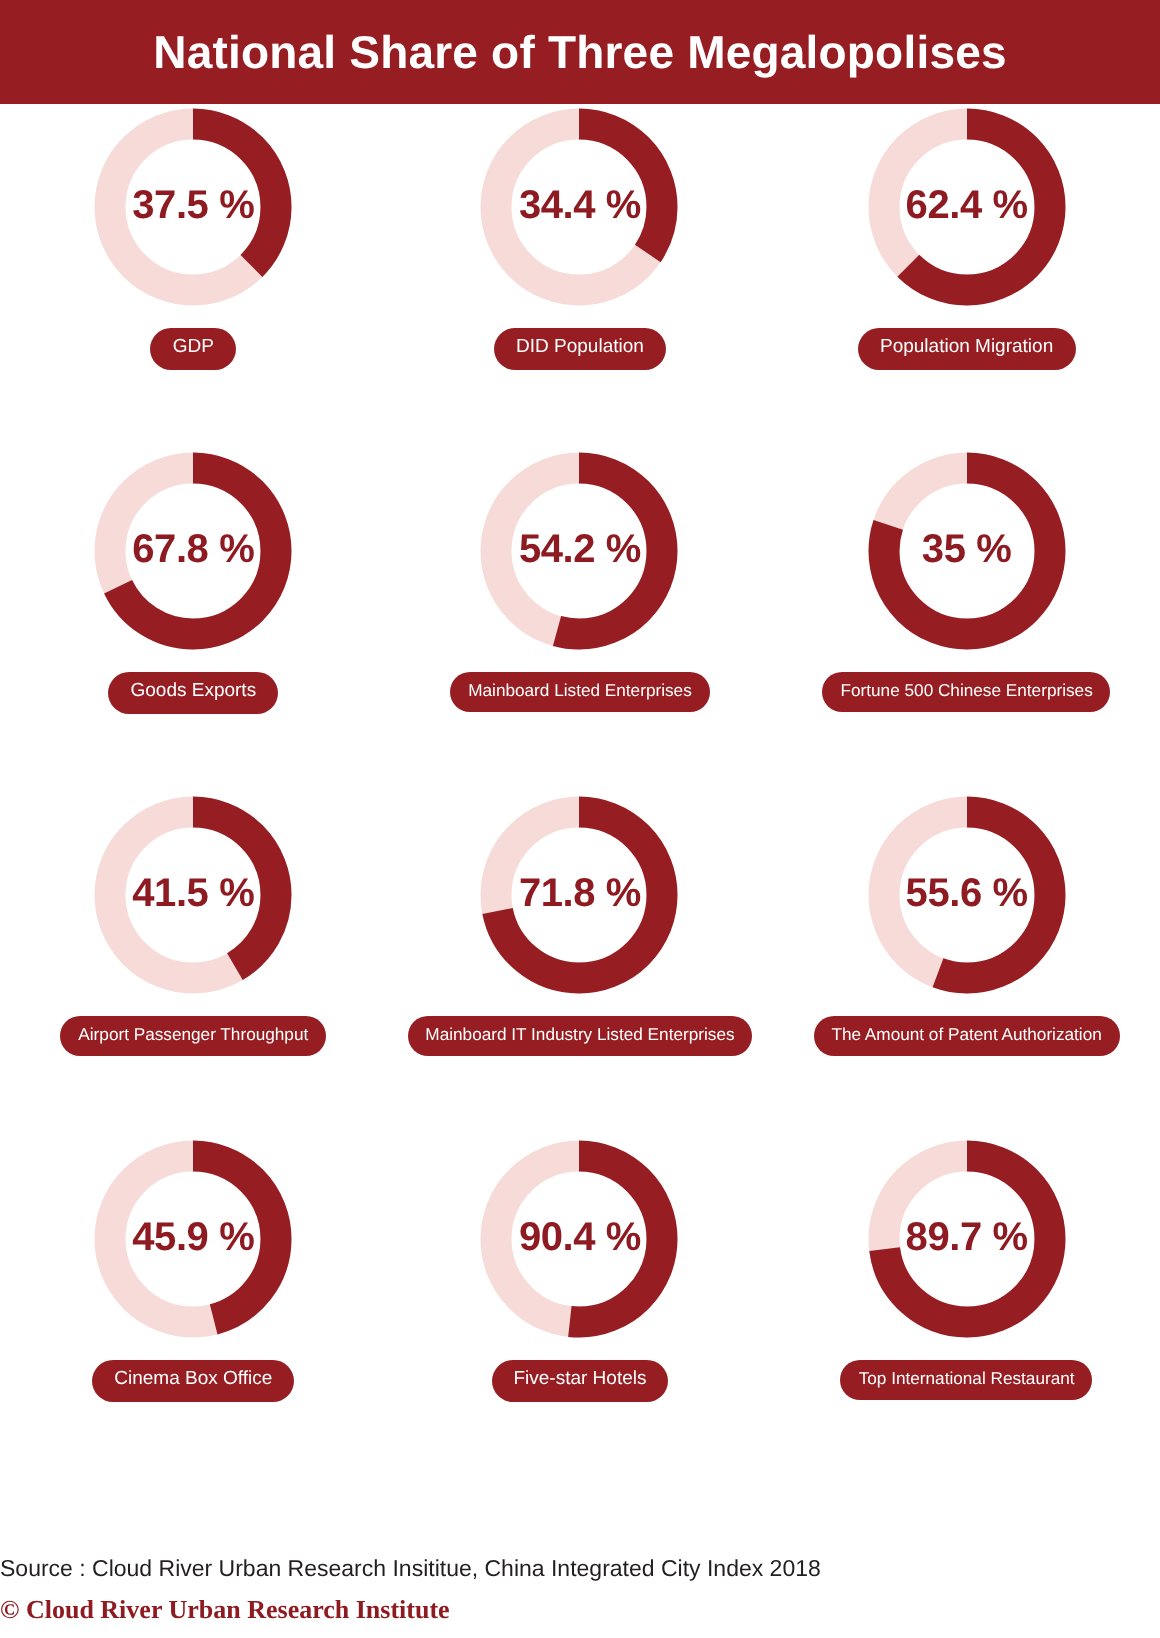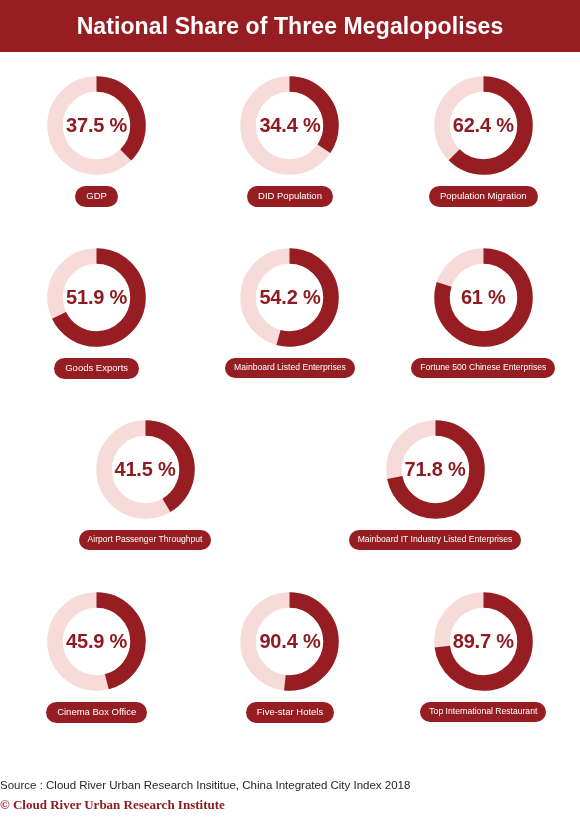--- a/index.html
+++ b/index.html
@@ -31,21 +31,20 @@
     font-weight: bold;
     letter-spacing: 0.1px;
     font-family: "Liberation Sans", sans-serif;
     white-space: nowrap;
   }
 
   
   .grid {
     position: relative;
     width: 580px;
-    padding-top: 22px;
     box-sizing: border-box;
   }
   .row {
     display: flex;
     width: 580px;
     height: 172px;
     align-items: flex-start;
     justify-content: space-around;
     box-sizing: border-box;
   }
@@ -161,41 +160,41 @@
         <div class="pill">Population Migration</div>
       </div>
     </div>
   <div class="row">
       <div class="cell">
         <div class="donut-wrap">
           <svg class="donut-svg" viewBox="0 0 103 103">
             <circle cx="51.5" cy="51.5" r="41.5" fill="none" stroke="#F7DBD9" stroke-width="15.5"></circle>
             <circle cx="51.5" cy="51.5" r="41.5" fill="none" stroke="#961E23" stroke-width="15.5" stroke-dasharray="176.790 83.962" transform="rotate(-90 51.5 51.5)"></circle>
           </svg>
-          <div class="donut-value">51.9 %</div>
+          <div class="donut-value">67.8 %</div>
         </div>
         <div class="pill">Goods Exports</div>
       </div>
       <div class="cell">
         <div class="donut-wrap">
           <svg class="donut-svg" viewBox="0 0 103 103">
             <circle cx="51.5" cy="51.5" r="41.5" fill="none" stroke="#F7DBD9" stroke-width="15.5"></circle>
             <circle cx="51.5" cy="51.5" r="41.5" fill="none" stroke="#961E23" stroke-width="15.5" stroke-dasharray="141.328 119.425" transform="rotate(-90 51.5 51.5)"></circle>
           </svg>
           <div class="donut-value">54.2 %</div>
         </div>
         <div class="pill small">Mainboard Listed Enterprises</div>
       </div>
       <div class="cell">
         <div class="donut-wrap">
           <svg class="donut-svg" viewBox="0 0 103 103">
             <circle cx="51.5" cy="51.5" r="41.5" fill="none" stroke="#F7DBD9" stroke-width="15.5"></circle>
             <circle cx="51.5" cy="51.5" r="41.5" fill="none" stroke="#961E23" stroke-width="15.5" stroke-dasharray="208.602 52.150" transform="rotate(-90 51.5 51.5)"></circle>
           </svg>
-          <div class="donut-value">61 %</div>
+          <div class="donut-value">35 %</div>
         </div>
         <div class="pill small">Fortune 500 Chinese Enterprises</div>
       </div>
     </div>
   <div class="row">
       <div class="cell">
         <div class="donut-wrap">
           <svg class="donut-svg" viewBox="0 0 103 103">
             <circle cx="51.5" cy="51.5" r="41.5" fill="none" stroke="#F7DBD9" stroke-width="15.5"></circle>
             <circle cx="51.5" cy="51.5" r="41.5" fill="none" stroke="#961E23" stroke-width="15.5" stroke-dasharray="108.212 152.540" transform="rotate(-90 51.5 51.5)"></circle>
@@ -206,20 +205,30 @@
       </div>
       <div class="cell">
         <div class="donut-wrap">
           <svg class="donut-svg" viewBox="0 0 103 103">
             <circle cx="51.5" cy="51.5" r="41.5" fill="none" stroke="#F7DBD9" stroke-width="15.5"></circle>
             <circle cx="51.5" cy="51.5" r="41.5" fill="none" stroke="#961E23" stroke-width="15.5" stroke-dasharray="187.220 73.532" transform="rotate(-90 51.5 51.5)"></circle>
           </svg>
           <div class="donut-value">71.8 %</div>
         </div>
         <div class="pill small">Mainboard IT Industry Listed Enterprises</div>
+      </div>
+      <div class="cell">
+        <div class="donut-wrap">
+          <svg class="donut-svg" viewBox="0 0 103 103">
+            <circle cx="51.5" cy="51.5" r="41.5" fill="none" stroke="#F7DBD9" stroke-width="15.5"></circle>
+            <circle cx="51.5" cy="51.5" r="41.5" fill="none" stroke="#961E23" stroke-width="15.5" stroke-dasharray="144.978 115.774" transform="rotate(-90 51.5 51.5)"></circle>
+          </svg>
+          <div class="donut-value">55.6 %</div>
+        </div>
+        <div class="pill small">The Amount of Patent Authorization</div>
       </div>
     </div>
   <div class="row">
       <div class="cell">
         <div class="donut-wrap">
           <svg class="donut-svg" viewBox="0 0 103 103">
             <circle cx="51.5" cy="51.5" r="41.5" fill="none" stroke="#F7DBD9" stroke-width="15.5"></circle>
             <circle cx="51.5" cy="51.5" r="41.5" fill="none" stroke="#961E23" stroke-width="15.5" stroke-dasharray="119.685 141.067" transform="rotate(-90 51.5 51.5)"></circle>
           </svg>
           <div class="donut-value">45.9 %</div>

